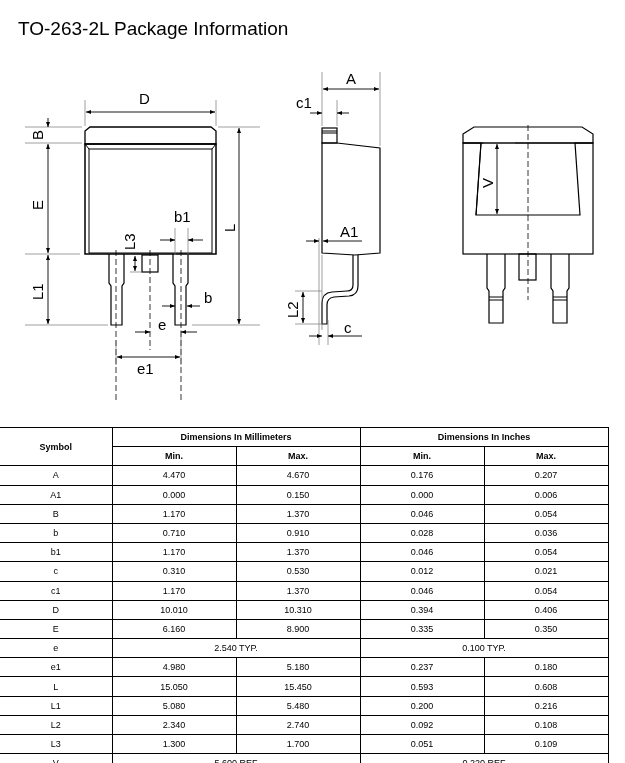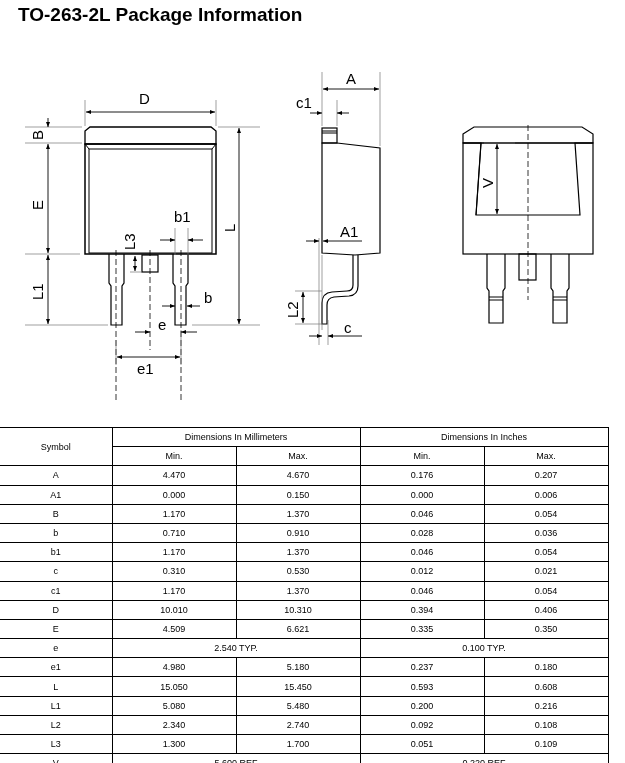--- a/index.html
+++ b/index.html
@@ -1,26 +1,26 @@
 <!DOCTYPE html>
 <html><head>
   <meta charset="utf-8">
   <style>
     html, body { margin: 0; padding: 0; background: #ffffff; }
     body { width: 625px; height: 763px; position: relative; overflow: hidden;
            font-family: "Liberation Sans", sans-serif; color: #000; }
-    .title { position: absolute; left: 18px; top: 4px; font-size: 19px; font-weight: bold;
+    .title { position: absolute; left: 18px; top: 18px; font-size: 19px; font-weight: normal;
              font-family: "Liberation Sans", sans-serif; letter-spacing: 0; white-space: nowrap; }
     svg.drawing { position: absolute; left: 0; top: 0; }
     svg text { font-family: "Liberation Sans", sans-serif; font-size: 15px; fill: #000; }
     .dim-table { position: absolute; left: 0; top: 427px; border-collapse: collapse;
                  font-family: "Liberation Sans", sans-serif; font-size: 9px; }
     .dim-table td, .dim-table th { border: 1px solid #000; text-align: center; padding: 0;
                  height: 18.2px; line-height: 18px; white-space: nowrap; }
-    .dim-table th { font-weight: normal; font-size: 9px; }
+    .dim-table th { font-weight: bold; font-size: 9px; }
     .dim-table tr td:first-child, .dim-table tr th:first-child { border-left: none; }
     .c0 { width: 112px; } .c1 { width: 124px; } .c2 { width: 124px; } .c3 { width: 124px; } .c4 { width: 124px; }
   </style>
 </head>
 <body>
 
 <div class="title">TO-263-2L Package Information</div>
 
 <svg class="drawing" width="625" height="400" viewBox="0 0 625 400">
   <defs>
@@ -235,22 +235,22 @@
       </tr>
       <tr>
         <td>D</td>
         <td>10.010</td>
         <td>10.310</td>
         <td>0.394</td>
         <td>0.406</td>
       </tr>
       <tr>
         <td>E</td>
-        <td>4.509</td>
-        <td>6.621</td>
+        <td>6.160</td>
+        <td>8.900</td>
         <td>0.335</td>
         <td>0.350</td>
       </tr>
       <tr>
         <td>e</td>
         <td colspan="2">2.540 TYP.</td>
         <td colspan="2">0.100 TYP.</td>
       </tr>
       <tr>
         <td>e1</td>

